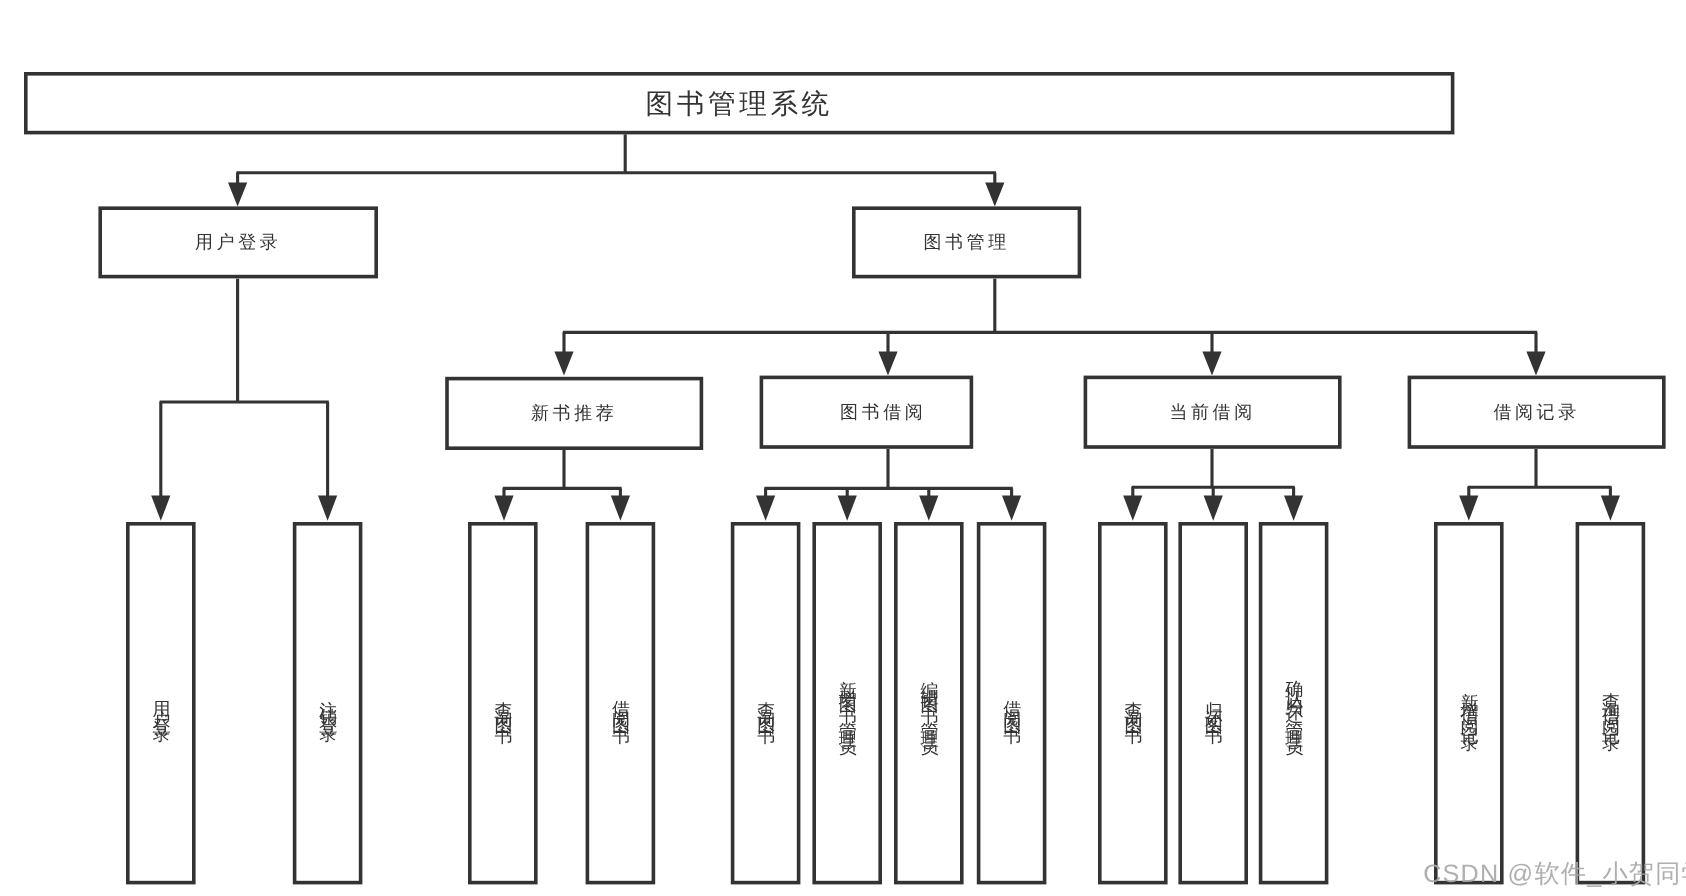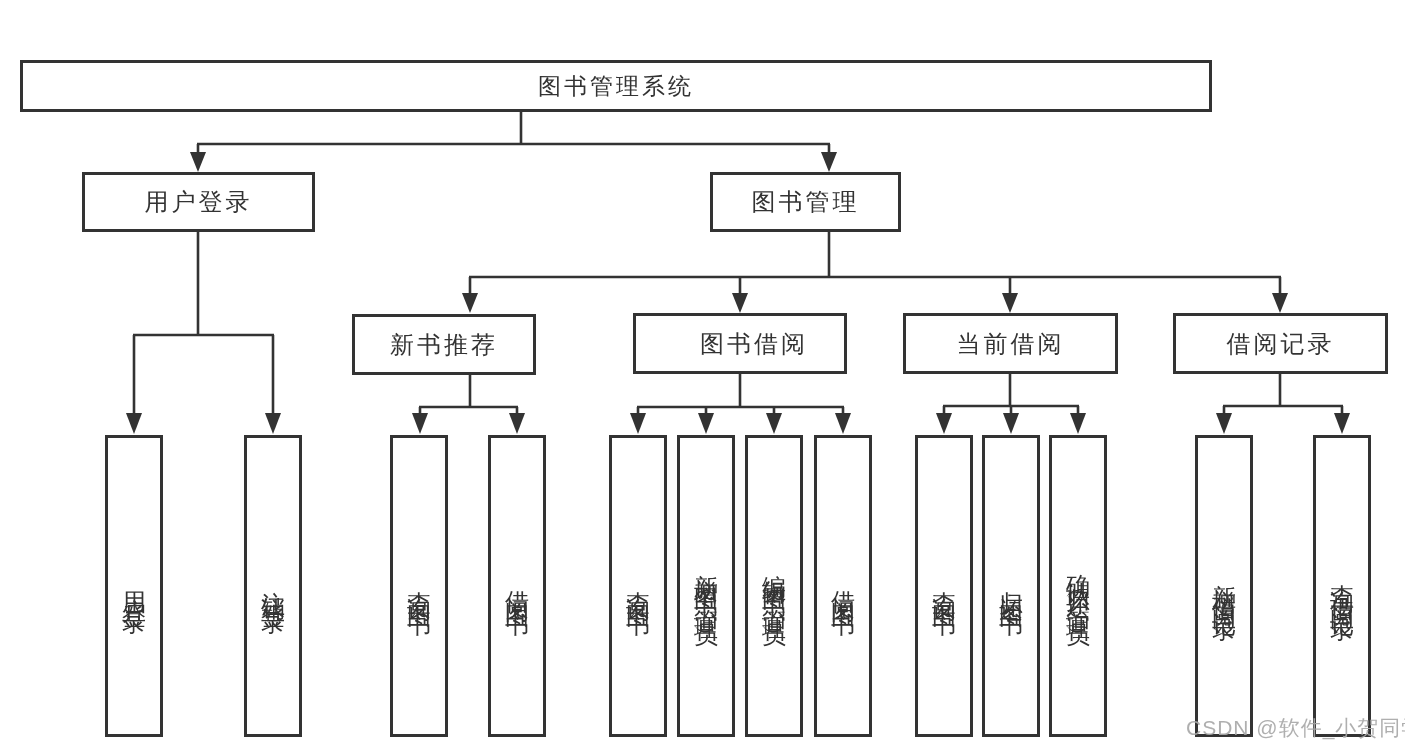--- a/index.html
+++ b/index.html
@@ -11,21 +11,21 @@
     overflow:hidden;
   }
   svg.connectors{position:absolute;left:0;top:0;z-index:1;}
   .node{
     position:absolute;
     box-sizing:border-box;
     border:3px solid #333333;
     background:#ffffff;
     display:flex;align-items:center;justify-content:center;
     color:#333333;
-    font-size:24px;
+    font-size:15px;
     letter-spacing:3px;
     z-index:2;
     text-align:center;
   }
   .node.root{font-size:23px;}
   .leaf span{
     writing-mode:vertical-rl;
     text-orientation:mixed;
     letter-spacing:7px;
     line-height:1;
@@ -128,24 +128,24 @@
     <span>图书管理系统</span>
   </div>
 
   <div class="node" style="left:82px;top:172px;width:233px;height:60px;">
     <span>用户登录</span>
   </div>
   <div class="node" style="left:710px;top:172px;width:191px;height:60px;">
     <span>图书管理</span>
   </div>
 
-  <div class="node" style="left:352px;top:314px;width:184px;height:61px;font-family:Liberation Mono, monospace;">
+  <div class="node" style="left:371px;top:314px;width:215px;height:61px;font-family:Liberation Mono, monospace;">
     <span>新书推荐</span>
   </div>
-  <div class="node" style="left:633px;top:313px;width:214px;height:61px;padding-left:28px;">
+  <div class="node" style="left:633px;top:313px;width:178px;height:61px;padding-left:28px;">
     <span>图书借阅</span>
   </div>
   <div class="node" style="left:1173px;top:313px;width:215px;height:61px;">
     <span>借阅记录</span>
   </div>
   <div class="node" style="left:903px;top:313px;width:215px;height:61px;">
     <span>当前借阅</span>
   </div>
 
   <div class="node leaf" style="left:105px;top:435px;width:58px;height:302px;">

